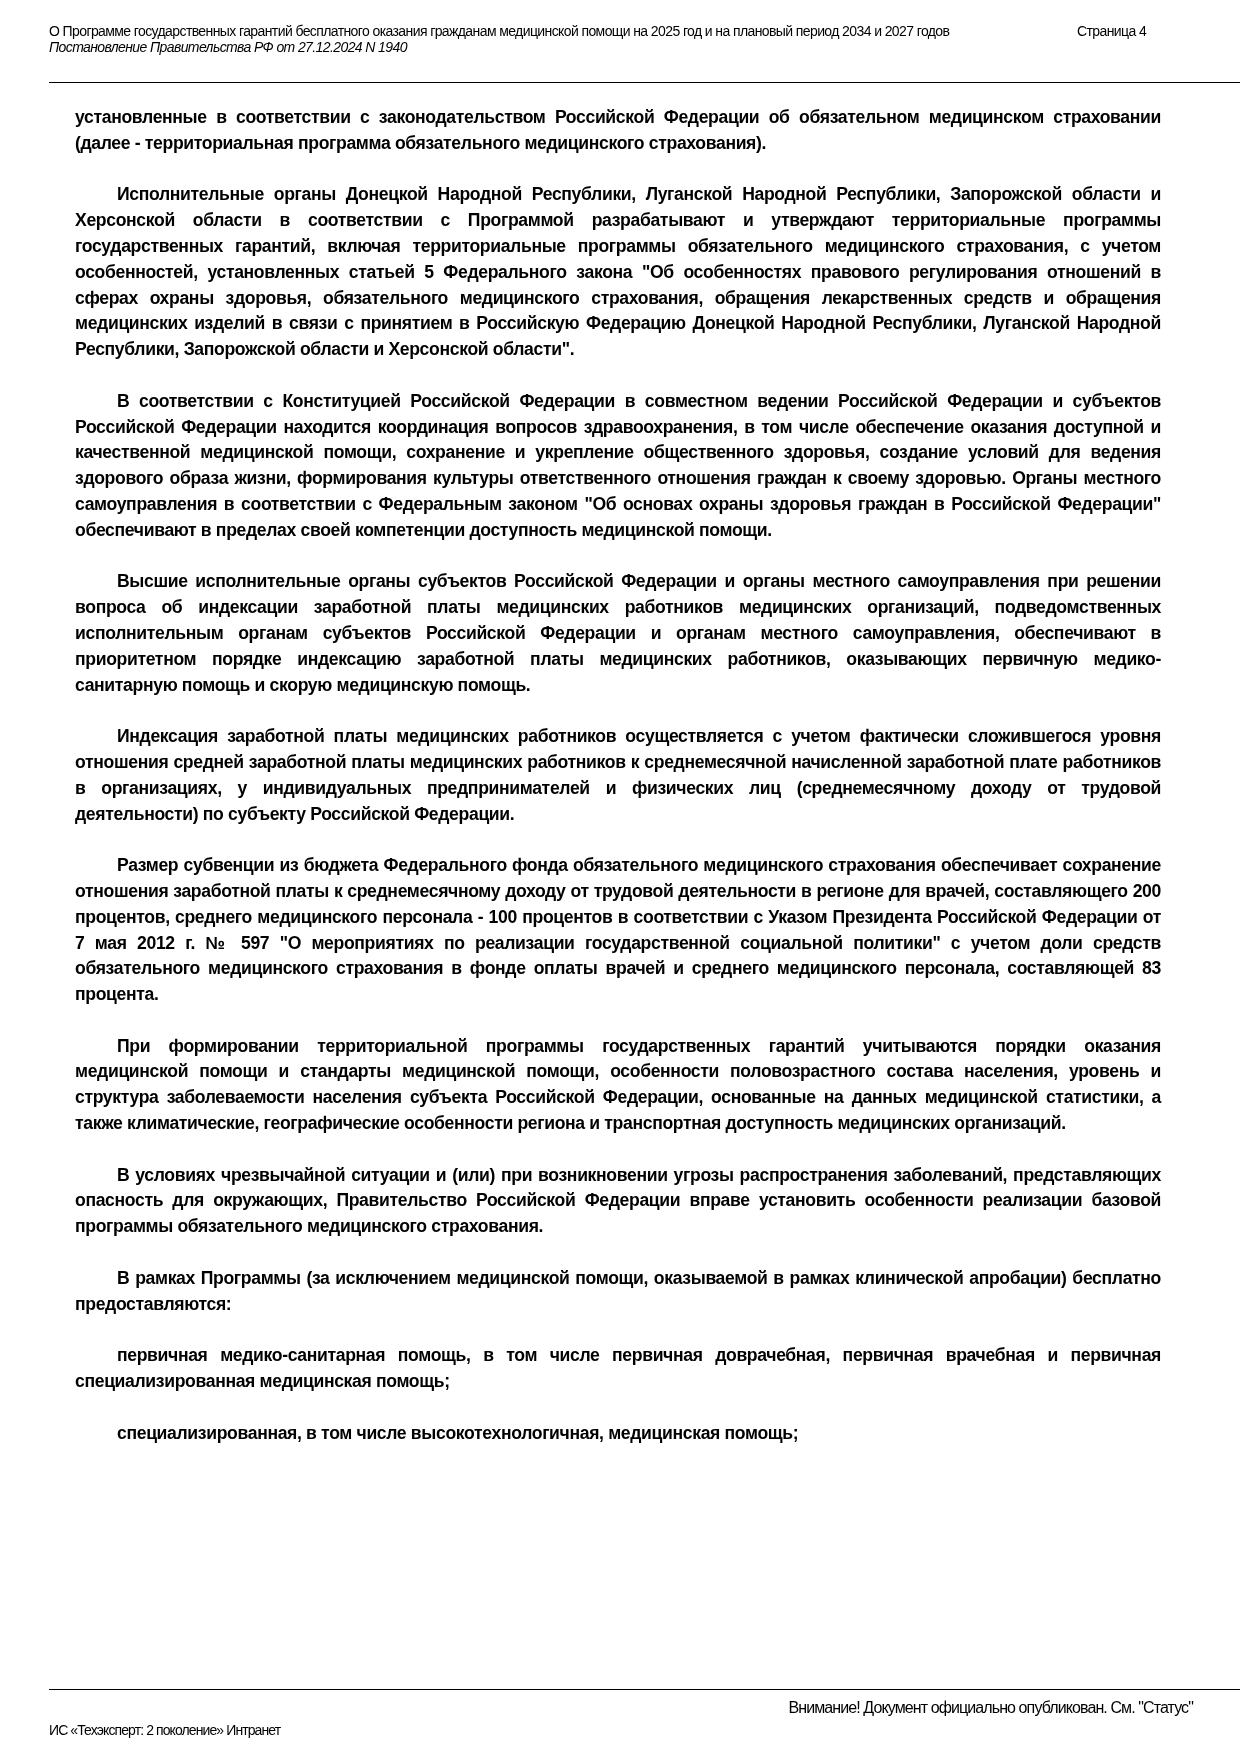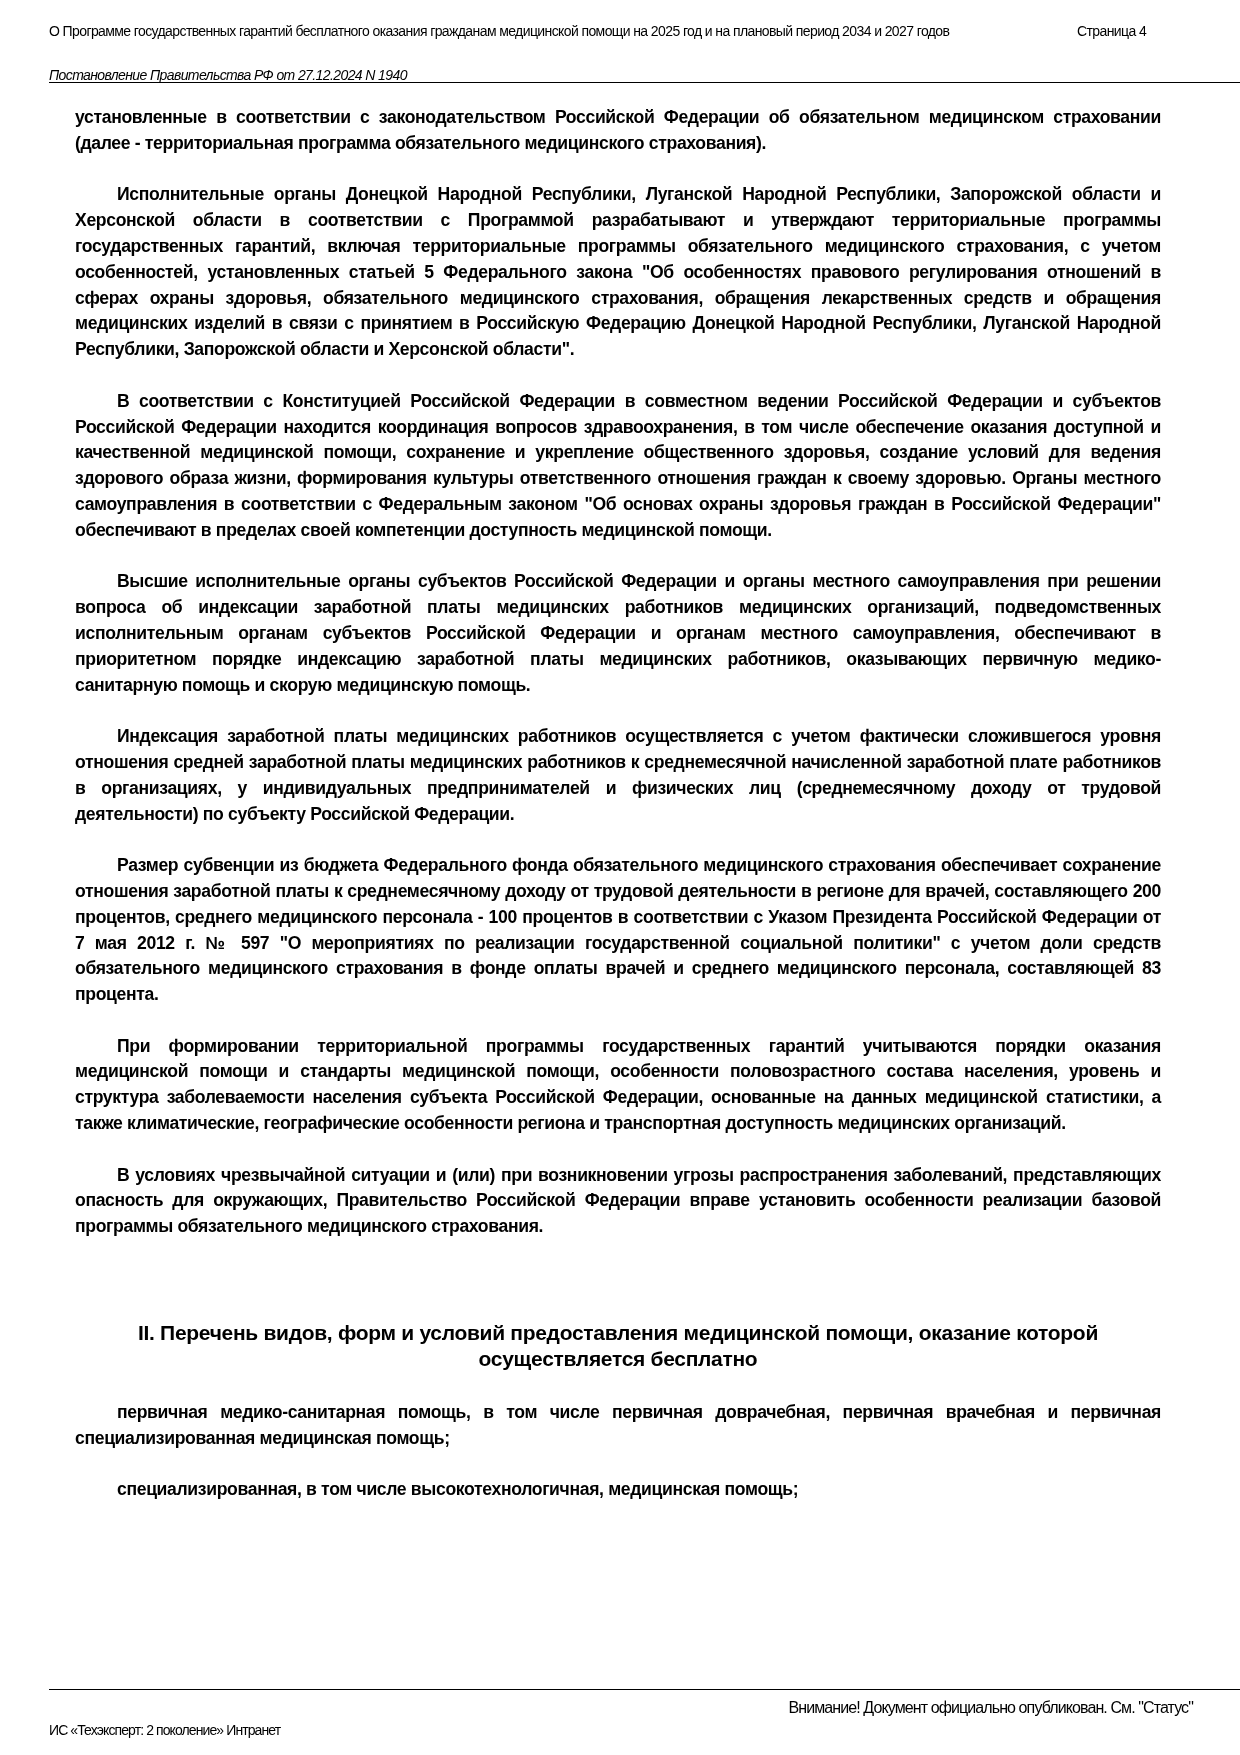--- a/index.html
+++ b/index.html
@@ -6,21 +6,21 @@
   body {
     width: 1240px; height: 1755px; position: relative; overflow: hidden;
     font-family: "Liberation Sans", sans-serif; color: #000;
   }
   .header {
     position: absolute; left: 49px; top: 23px; width: 1115px;
     font-size: 14px; line-height: 16px; letter-spacing: -0.6px;
   }
   .header .title { width: 1010px; }
   .header .page-no { position: absolute; left: 1028px; top: 0; white-space: nowrap; }
-  .header .subtitle { font-style: italic; margin-top: 28px; }
+  .header .subtitle { font-style: italic; }
   .rule-top {
     position: absolute; left: 49px; top: 82px; width: 1191px; height: 0;
     border-top: 1px solid #000;
   }
   .body-text {
     position: absolute; left: 58px; top: 88px; width: 1120px;
     font-size: 17.6px; line-height: 25.8px; letter-spacing: -0.35px;
   }
   .body-text p {
     margin: 17px; text-align: justify; text-align-last: left; font-weight: bold;
@@ -57,21 +57,21 @@
 <div class="body-text">
   <p>установленные в соответствии с законодательством Российской Федерации об обязательном медицинском страховании (далее - территориальная программа обязательного медицинского страхования).</p>
   <p class="ind">Исполнительные органы Донецкой Народной Республики, Луганской Народной Республики, Запорожской области и Херсонской области в соответствии с Программой разрабатывают и утверждают территориальные программы государственных гарантий, включая территориальные программы обязательного медицинского страхования, с учетом особенностей, установленных статьей 5 Федерального закона "Об особенностях правового регулирования отношений в сферах охраны здоровья, обязательного медицинского страхования, обращения лекарственных средств и обращения медицинских изделий в связи с принятием в Российскую Федерацию Донецкой Народной Республики, Луганской Народной Республики, Запорожской области и Херсонской области".</p>
   <p class="ind">В соответствии с Конституцией Российской Федерации в совместном ведении Российской Федерации и субъектов Российской Федерации находится координация вопросов здравоохранения, в том числе обеспечение оказания доступной и качественной медицинской помощи, сохранение и укрепление общественного здоровья, создание условий для ведения здорового образа жизни, формирования культуры ответственного отношения граждан к своему здоровью. Органы местного самоуправления в соответствии с Федеральным законом "Об основах охраны здоровья граждан в Российской Федерации" обеспечивают в пределах своей компетенции доступность медицинской помощи.</p>
   <p class="ind">Высшие исполнительные органы субъектов Российской Федерации и органы местного самоуправления при решении вопроса об индексации заработной платы медицинских работников медицинских организаций, подведомственных исполнительным органам субъектов Российской Федерации и органам местного самоуправления, обеспечивают в приоритетном порядке индексацию заработной платы медицинских работников, оказывающих первичную медико-санитарную помощь и скорую медицинскую помощь.</p>
   <p class="ind">Индексация заработной платы медицинских работников осуществляется с учетом фактически сложившегося уровня отношения средней заработной платы медицинских работников к среднемесячной начисленной заработной плате работников в организациях, у индивидуальных предпринимателей и физических лиц (среднемесячному доходу от трудовой деятельности) по субъекту Российской Федерации.</p>
   <p class="ind">Размер субвенции из бюджета Федерального фонда обязательного медицинского страхования обеспечивает сохранение отношения заработной платы к среднемесячному доходу от трудовой деятельности в регионе для врачей, составляющего 200 процентов, среднего медицинского персонала - 100 процентов в соответствии с Указом Президента Российской Федерации от 7 мая 2012 г. № 597 "О мероприятиях по реализации государственной социальной политики" с учетом доли средств обязательного медицинского страхования в фонде оплаты врачей и среднего медицинского персонала, составляющей 83 процента.</p>
   <p class="ind">При формировании территориальной программы государственных гарантий учитываются порядки оказания медицинской помощи и стандарты медицинской помощи, особенности половозрастного состава населения, уровень и структура заболеваемости населения субъекта Российской Федерации, основанные на данных медицинской статистики, а также климатические, географические особенности региона и транспортная доступность медицинских организаций.</p>
   <p class="ind">В условиях чрезвычайной ситуации и (или) при возникновении угрозы распространения заболеваний, представляющих опасность для окружающих, Правительство Российской Федерации вправе установить особенности реализации базовой программы обязательного медицинского страхования.</p>
 
-  <h2>II. Перечень видов, форм и условий предоставления медицинской помощи, оказание которой осуществляется бесплатно</h2>
 
+  <p class="ind">В рамках Программы (за исключением медицинской помощи, оказываемой в рамках клинической апробации) бесплатно предоставляются:</p>
   <p class="ind">первичная медико-санитарная помощь, в том числе первичная доврачебная, первичная врачебная и первичная специализированная медицинская помощь;</p>
   <p class="ind">специализированная, в том числе высокотехнологичная, медицинская помощь;</p>
 </div>
 
 <div class="rule-bottom"></div>
 <div class="footer-right">Внимание! Документ официально опубликован. См. "Статус"</div>
 <div class="footer-left">ИС «Техэксперт: 2 поколение» Интранет</div>
 
 </body></html>

